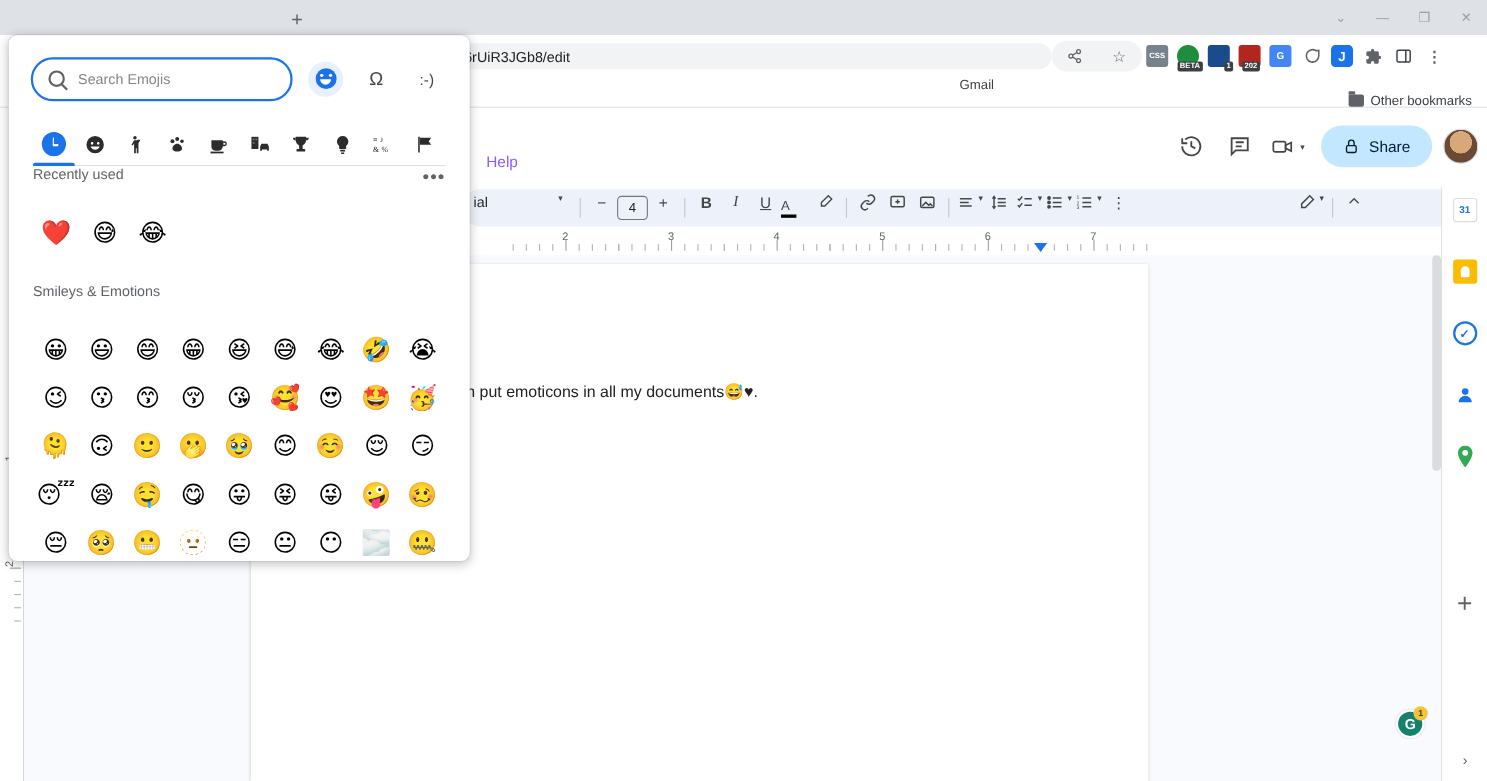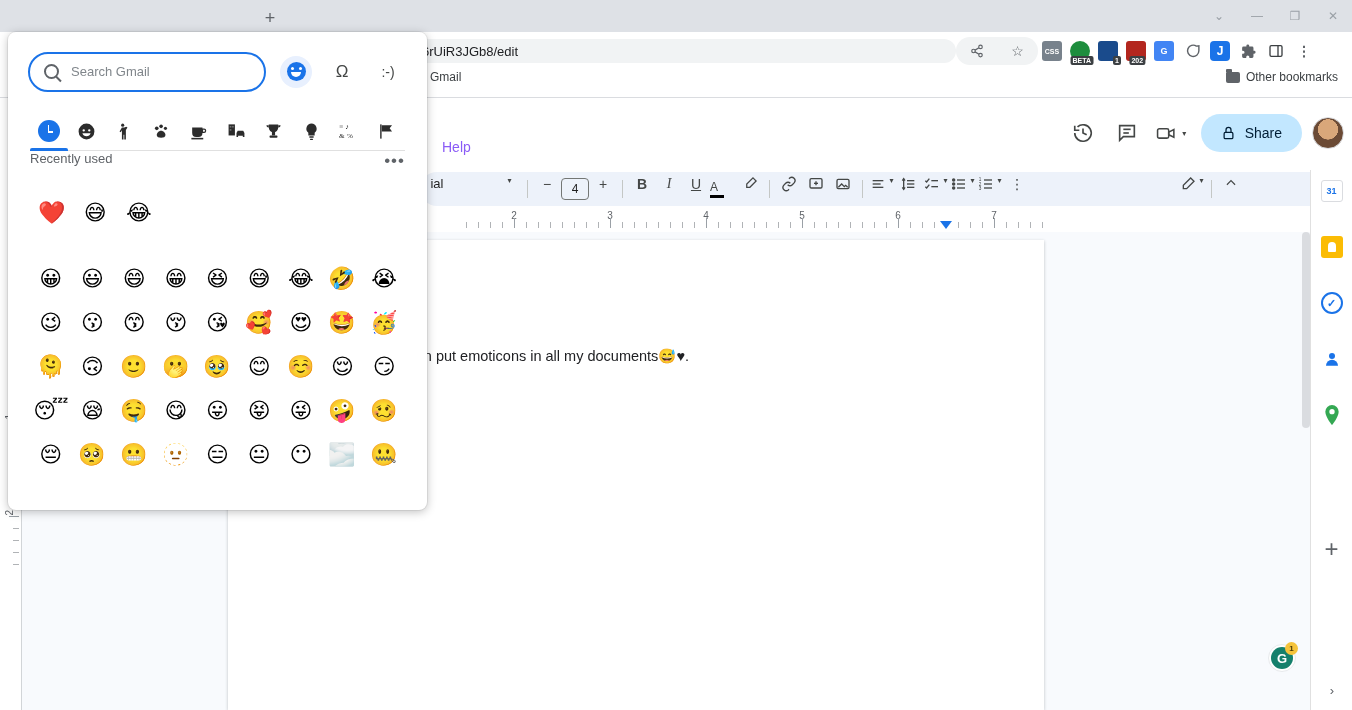--- a/index.html
+++ b/index.html
@@ -74,21 +74,21 @@
          font-size: 9px; font-weight: bold; color:#fff; }
   .badge {
     position: absolute; bottom: -4px; left: 50%; transform: translateX(-42%);
     font-size: 7px; font-weight: bold; color: #fff; background: #3c4043;
     border-radius: 2px; padding: 0 2px; line-height: 9px; white-space: nowrap;
   }
 
   .bookmarks {
     position: absolute; left: 0; top: 70px; width: 1352px; height: 28px;
     background: #fff; border-bottom: 1px solid #dadce0;
-    display: flex; align-items: flex-start;
+    display: flex; align-items: center; flex-direction: column;
   }
   .bm { display: flex; align-items: center; gap: 6px; font-size: 12px;
         color: #3c4043; padding: 0 6px; }
   .folder-ic { width: 14px; height: 11px; background: #5f6368;
                border-radius: 1px 2px 2px 2px; position: relative; }
   .folder-ic::before { content:""; position:absolute; left:0; top:-3px;
                width:6px; height:3px; background:#5f6368; border-radius:1px 1px 0 0;}
 
   
   .docs-header { position: absolute; left: 0; top: 98px; width: 1352px; height: 72px;
@@ -582,21 +582,21 @@
 
   <div class="grammarly">
     <div class="gm-circle">G</div>
     <div class="gm-badge">1</div>
   </div>
 
   <div class="picker">
     <div class="pk-top">
       <div class="pk-search">
         <span class="mag"></span>
-        <span class="pk-search-ph">Search Gmail</span>
+        <span class="pk-search-ph">Search Emojis</span>
       </div>
       <div class="mode-btn active">
         <span class="mode-emoji-face"></span>
       </div>
       <div class="mode-btn">Ω</div>
       <div class="mode-btn" style="font-size:14px">:-)</div>
     </div>
 
     <div class="pk-cats">
       <div class="cat active">
@@ -676,20 +676,23 @@
         <span class="pk-more">•••</span>
       </div>
       <div class="emoji-row">
         <span class="emoji">❤️</span>
         <span class="emoji">😅</span>
         <span class="emoji">😂</span>
       </div>
 
       <div class="sec-gap"></div>
 
+      <div class="pk-sec-head">
+        <span class="pk-sec-title">Smileys &amp; Emotions</span>
+      </div>
       <div id="smiley-grid">
           <div class="emoji-row">
             <span class="emoji">😀</span>
             <span class="emoji">😃</span>
             <span class="emoji">😄</span>
             <span class="emoji">😁</span>
             <span class="emoji">😆</span>
             <span class="emoji">😅</span>
             <span class="emoji">😂</span>
             <span class="emoji">🤣</span>

